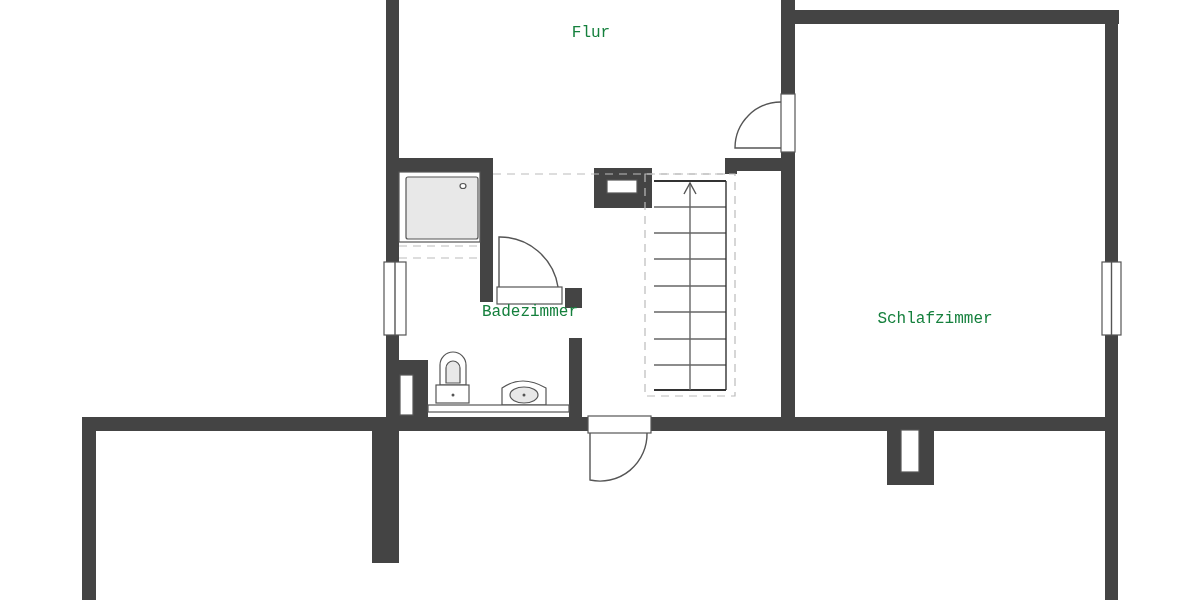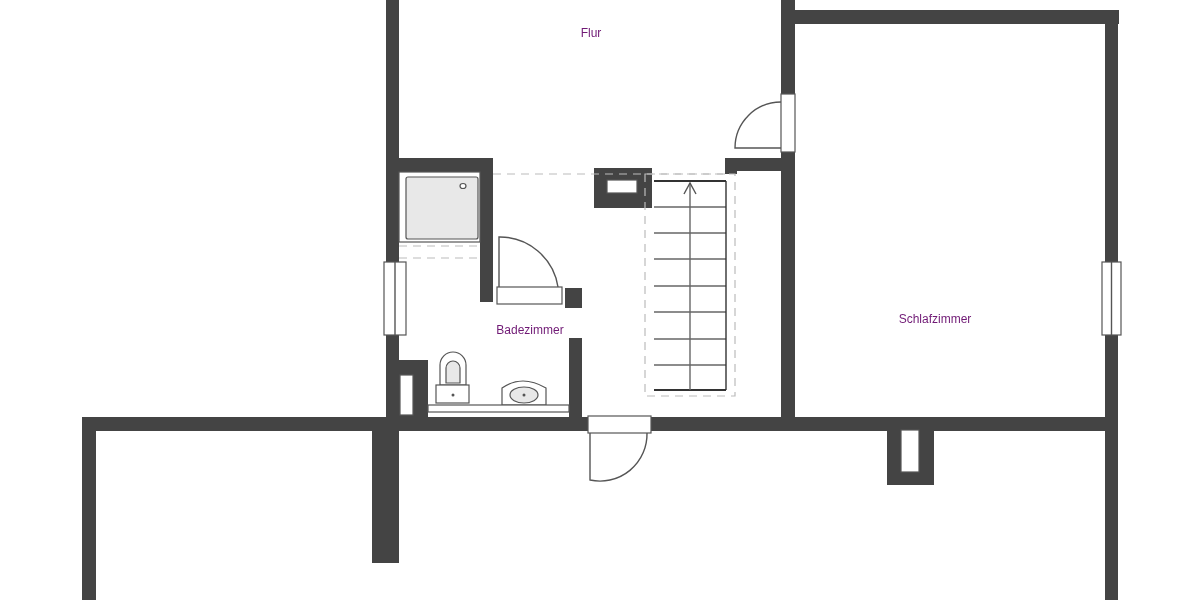--- a/index.html
+++ b/index.html
@@ -4,21 +4,21 @@
   <style>
     html, body { margin: 0; padding: 0; background: #ffffff; }
     body { width: 1200px; height: 600px; overflow: hidden; position: relative; }
     #plan { position: absolute; left: 0; top: 0; width: 1200px; height: 600px; }
     .wall { fill: #444444; }
     .fix { fill: #ffffff; stroke: #555555; stroke-width: 1.2; }
     .fixgray { fill: #e8e8e8; stroke: #555555; stroke-width: 1.2; }
     .thin { fill: none; stroke: #555555; stroke-width: 1.4; }
     .stairline { stroke: #666666; stroke-width: 1.4; }
     .dash { fill: none; stroke: #bbbbbb; stroke-width: 1.2; stroke-dasharray: 8 6; }
-    .label { position: absolute; font-family: Liberation Sans, sans-serif; font-size: 12px; color: #701a75; white-space: nowrap; transform: translate(-50%, -50%); }
+    .label { position: absolute; font-family: Liberation Mono, monospace; font-size: 16px; color: #15803d; white-space: nowrap; transform: translate(-50%, -50%); }
   </style>
 </head>
 <body>
 
 <svg id="plan" viewBox="0 0 1200 600" xmlns="http://www.w3.org/2000/svg">
 
   <rect class="wall" x="386" y="0" width="13" height="172"></rect>
 
   <rect class="wall" x="781" y="0" width="14" height="94"></rect>
 
@@ -120,14 +120,14 @@
 
   <rect class="wall" x="372" y="424" width="27" height="139"></rect>
 
   <g>
     <rect class="wall" x="887" y="417" width="47" height="68"></rect>
     <rect class="fix" x="901" y="430" width="18" height="42"></rect>
   </g>
 </svg>
 
 <div class="label" style="left:591px; top:33px;">Flur</div>
-<div class="label" style="left:530px; top:330px;">Badezimmer</div>
+<div class="label" style="left:530px; top:312px;">Badezimmer</div>
 <div class="label" style="left:935px; top:319px;">Schlafzimmer</div>
 
 </body></html>

